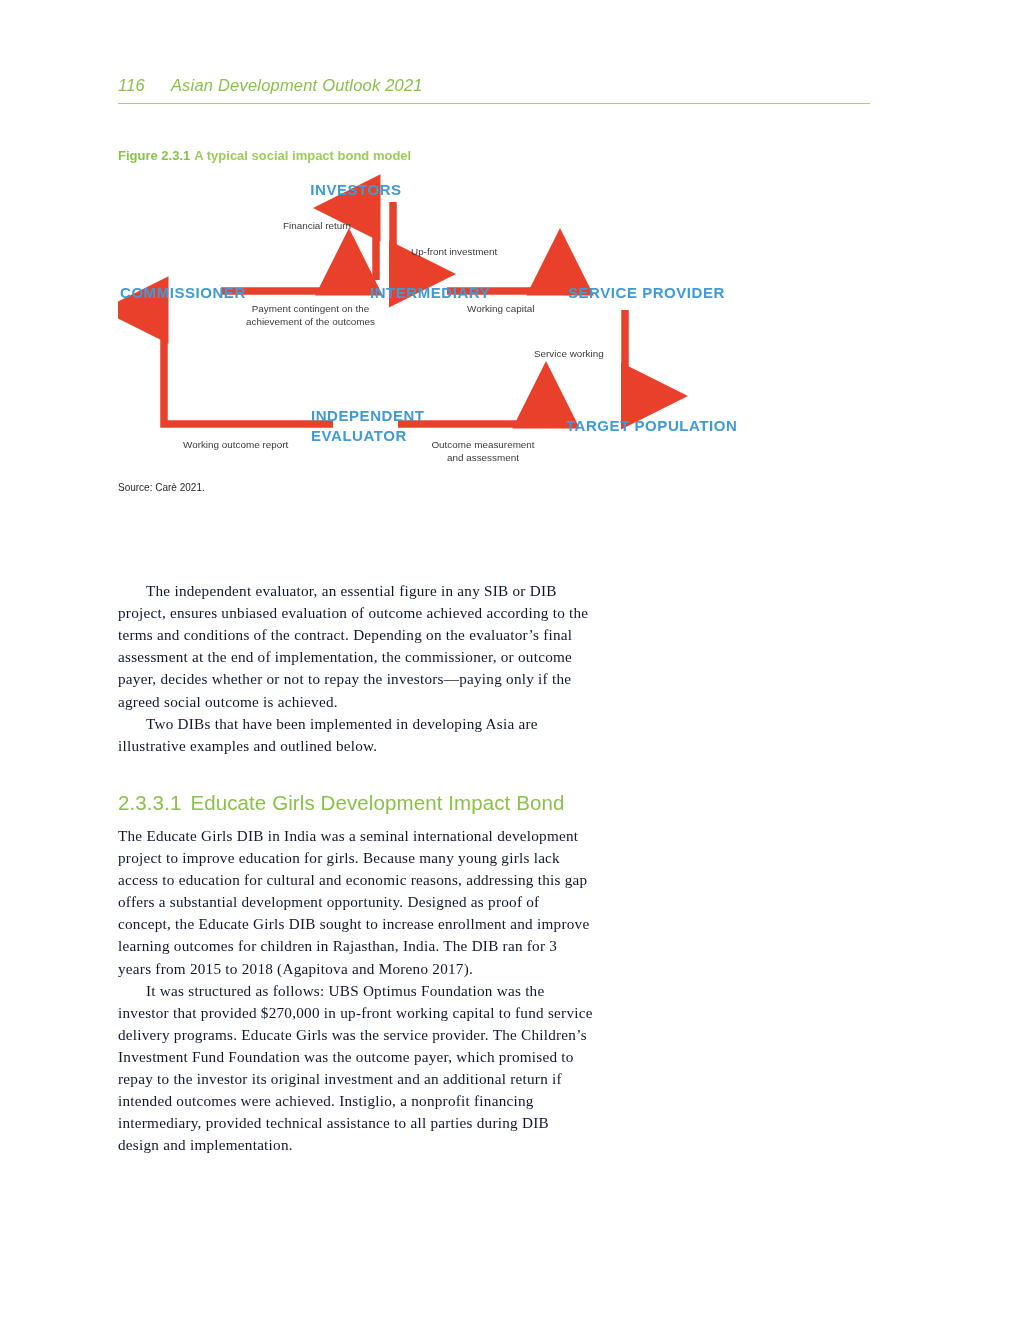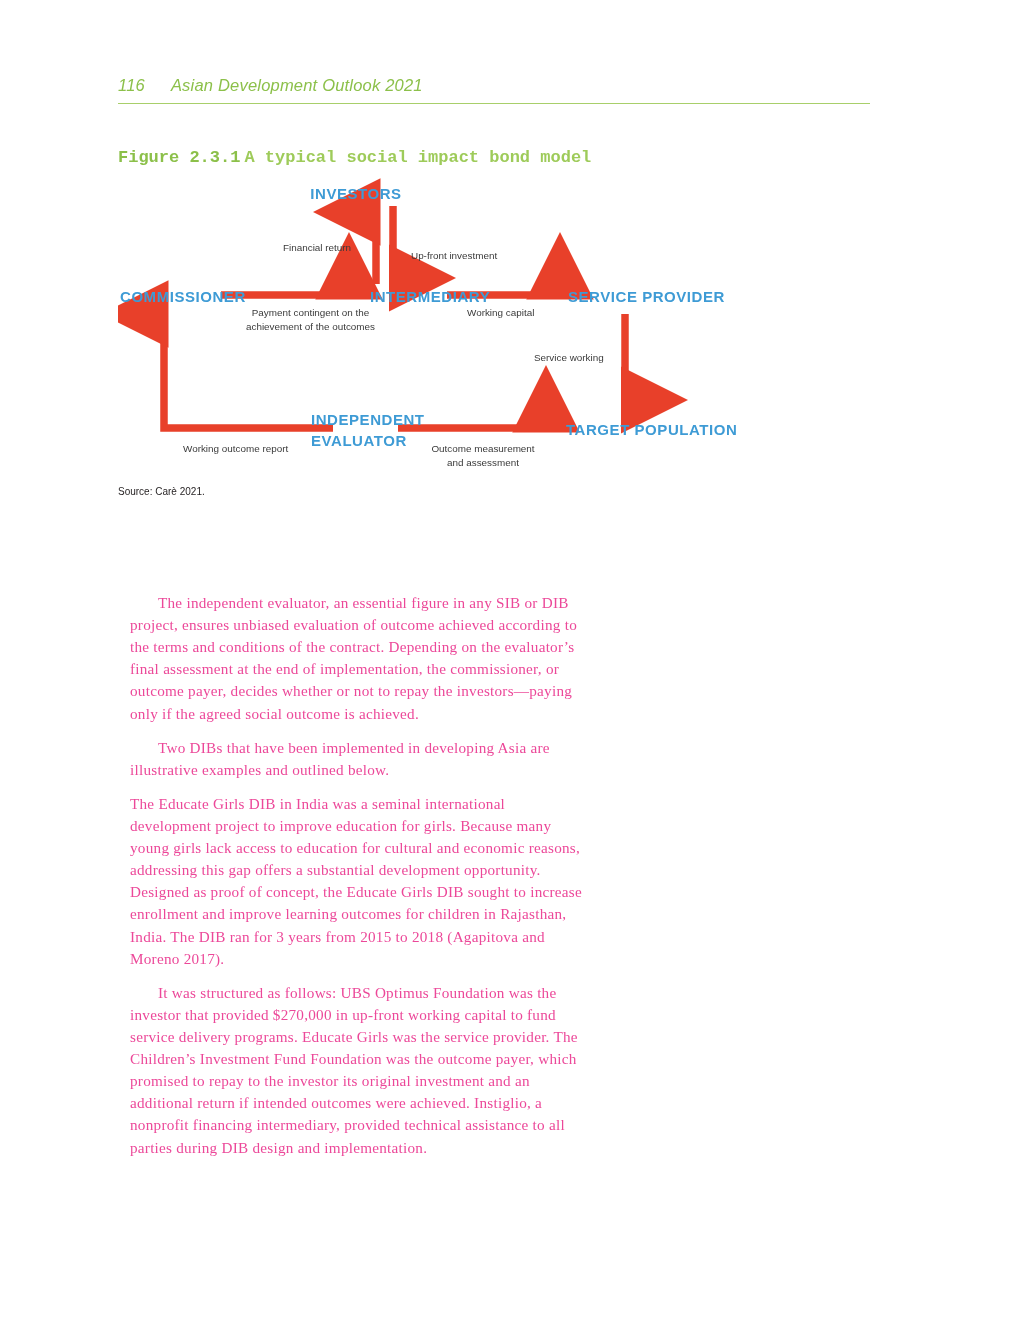--- a/index.html
+++ b/index.html
@@ -36,22 +36,22 @@
   .page-header .folio { margin-right: 26px; }
 
   
   .figure-block {
     position: absolute;
     left: 118px;
     top: 148px;
     width: 760px;
   }
   .fig-caption {
-    font-family: Liberation Mono, monospace;
-    font-size: 17px;
+    font-family: Liberation Sans, sans-serif;
+    font-size: 13px;
     line-height: 1.2;
     margin-bottom: 9px;
   }
   .fig-caption .fig-num {
     font-weight: bold;
     color: #8cc04a;
   }
   .fig-caption .fig-title {
     font-weight: bold;
     color: #9ecb5a;
@@ -107,25 +107,25 @@
   }
 
   
   .body-col {
     position: absolute;
     left: 118px;
     top: 580px;
     width: 476px;
   }
   p.body-par {
-    margin: 12px;
+    margin: 0;
     font-family: "Liberation Serif", serif;
     font-size: 15.2px;
     line-height: 1.455;
-    color: #ec4899;
+    color: #0f172a;
     text-indent: 28px;
     letter-spacing: 0.25px;
   }
   p.body-par.noindent { text-indent: 0; }
 
   h2.section-head {
     font-family: "Liberation Sans", sans-serif;
     font-weight: normal;
     font-size: 20.5px;
     color: #8cc04a;
@@ -197,21 +197,21 @@
 
     <div class="node center" style="left:193px; top:232px; width:88px;">
       <div>INDEPENDENT</div>
       <div>EVALUATOR</div>
     </div>
 
     <div class="node" style="left:448px; top:242px;">
       <span>TARGET POPULATION</span>
     </div>
 
-    <div class="edge-label" style="left:165px; top:63px;">Financial return</div>
+    <div class="edge-label" style="left:165px; top:45px;">Financial return</div>
 
     <div class="edge-label" style="left:293px; top:71px;">Up-front investment</div>
 
     <div class="edge-label center" style="left:100px; top:128px; width:185px;">
       <div>Payment contingent on the</div>
       <div>achievement of the outcomes</div>
     </div>
 
     <div class="edge-label" style="left:349px; top:128px;">Working capital</div>
 
@@ -228,18 +228,21 @@
 
   <div class="fig-source">Source: Carè 2021.</div>
 </div>
 
 <div class="body-col">
 
   <p class="body-par">The independent evaluator, an essential figure in any SIB or DIB project, ensures unbiased evaluation of outcome achieved according to the terms and conditions of the contract. Depending on the evaluator’s final assessment at the end of implementation, the commissioner, or outcome payer, decides whether or not to repay the investors—paying only if the agreed social outcome is achieved.</p>
 
   <p class="body-par">Two DIBs that have been implemented in developing Asia are illustrative examples and outlined below.</p>
 
+  <h2 class="section-head">
+    <span class="sec-num">2.3.3.1</span><span>Educate Girls Development Impact Bond</span>
+  </h2>
 
   <p class="body-par noindent">The Educate Girls DIB in India was a seminal international development project to improve education for girls. Because many young girls lack access to education for cultural and economic reasons, addressing this gap offers a substantial development opportunity. Designed as proof of concept, the Educate Girls DIB sought to increase enrollment and improve learning outcomes for children in Rajasthan, India. The DIB ran for 3 years from 2015 to 2018 (Agapitova and Moreno 2017).</p>
 
   <p class="body-par">It was structured as follows: UBS Optimus Foundation was the investor that provided $270,000 in up-front working capital to fund service delivery programs. Educate Girls was the service provider. The Children’s Investment Fund Foundation was the outcome payer, which promised to repay to the investor its original investment and an additional return if intended outcomes were achieved. Instiglio, a nonprofit financing intermediary, provided technical assistance to all parties during DIB design and implementation.</p>
 
 </div>
 
 </body></html>

